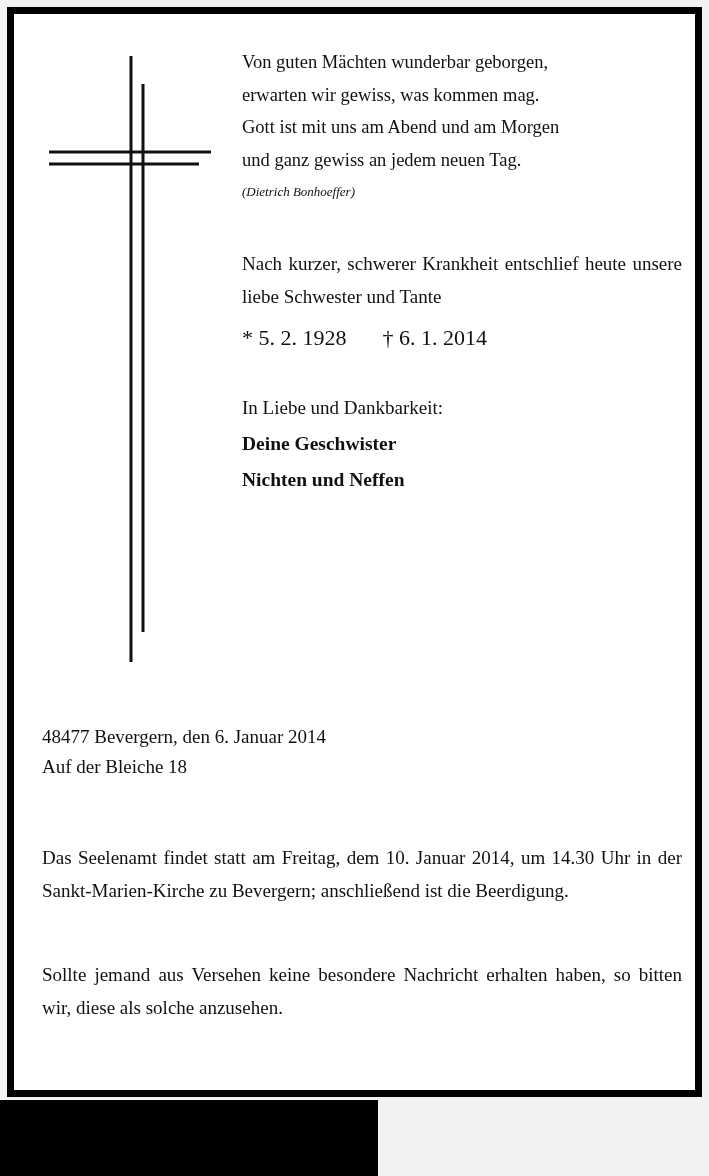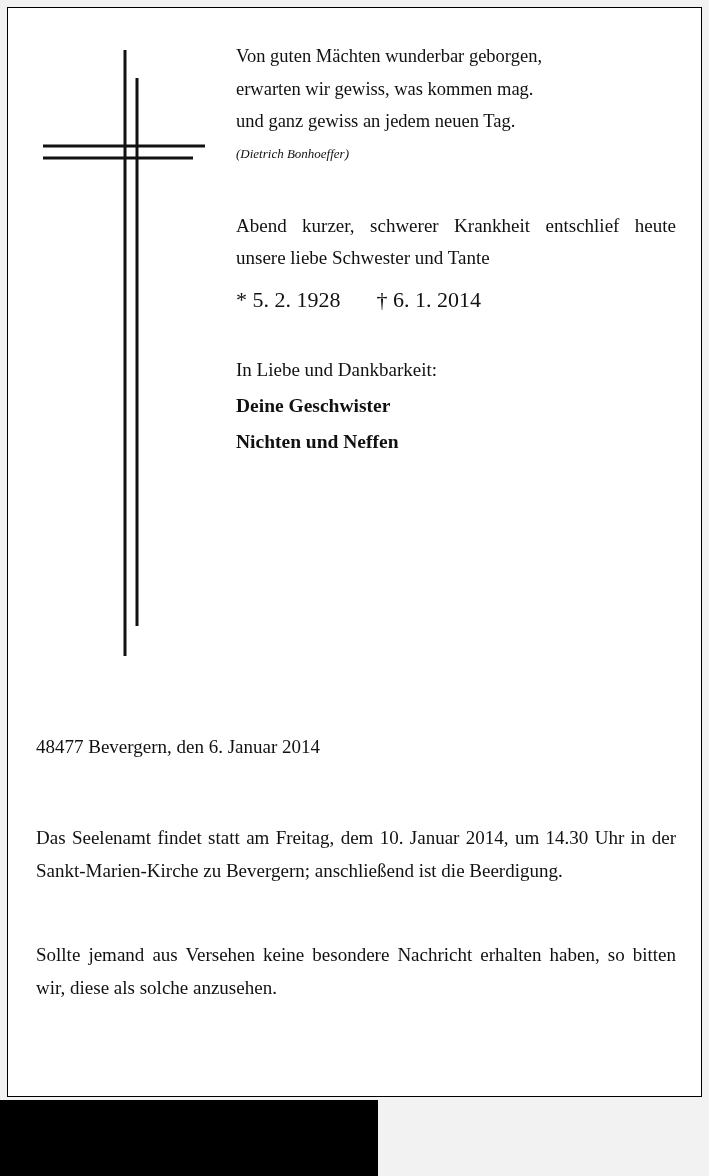--- a/index.html
+++ b/index.html
@@ -22,21 +22,21 @@
   }
   
   .notice-frame {
     position: absolute;
     left: 7px;
     top: 7px;
     width: 695px;
     height: 1090px;
     background: #000;
     box-sizing: border-box;
-    padding: 1px;
+    padding: 7px;
   }
   .notice-inner {
     position: relative;
     width: 100%;
     height: 100%;
     background: #fff;
     box-sizing: border-box;
   }
   
   .bottom-bar {
@@ -103,21 +103,21 @@
   .mourner {
     margin-top: 14px;
     font-size: 19.5px;
     font-weight: bold;
   }
 
   
   .lower {
     position: absolute;
     left: 28px;
-    top: 724px;
+    top: 708px;
     width: 640px;
     font-size: 19px;
     line-height: 1.58;
   }
   .address-line { }
   .service {
     margin-top: 60px;
     text-align: justify;
     text-align-last: left;
     line-height: 1.72;
@@ -146,39 +146,41 @@
           <line x1="10" y1="108" x2="172" y2="108" stroke="#111" stroke-width="3"></line>
           <line x1="10" y1="120" x2="160" y2="120" stroke="#111" stroke-width="3"></line>
         </svg>
       </div>
 
       <div class="content">
 
         <div class="verse">
           <div class="verse-line">Von guten Mächten wunderbar geborgen,</div>
           <div class="verse-line">erwarten wir gewiss, was kommen mag.</div>
+          <div class="verse-line">Gott ist mit uns am Abend und am Morgen</div>
           <div class="verse-line">und ganz gewiss an jedem neuen Tag.</div>
           <div class="verse-author">(Dietrich Bonhoeffer)</div>
         </div>
 
-        <div class="intro">Abend kurzer, schwerer Krankheit entschlief heute unsere liebe Schwester und Tante</div>
+        <div class="intro">Nach kurzer, schwerer Krankheit entschlief heute unsere liebe Schwester und Tante</div>
 
 
         <div class="dates">
           <span class="birth">* 5. 2. 1928</span><span class="death">† 6. 1. 2014</span>
         </div>
 
         <div class="mourners-label">In Liebe und Dankbarkeit:</div>
         <div class="mourner">Deine Geschwister</div>
         <div class="mourner">Nichten und Neffen</div>
 
       </div>
 
       <div class="lower">
         <div class="address-line">48477 Bevergern, den 6. Januar 2014</div>
+        <div class="address-line">Auf der Bleiche 18</div>
         <div class="service">Das Seelenamt findet statt am Freitag, dem 10. Januar 2014, um 14.30 Uhr in der Sankt-Marien-Kirche zu Bevergern; anschließend ist die Beerdigung.</div>
         <div class="apology">Sollte jemand aus Versehen keine besondere Nachricht erhalten haben, so bitten wir, diese als solche anzusehen.</div>
       </div>
 
     </div>
   </div>
 
   <div class="bottom-bar"></div>
 
 </div>

